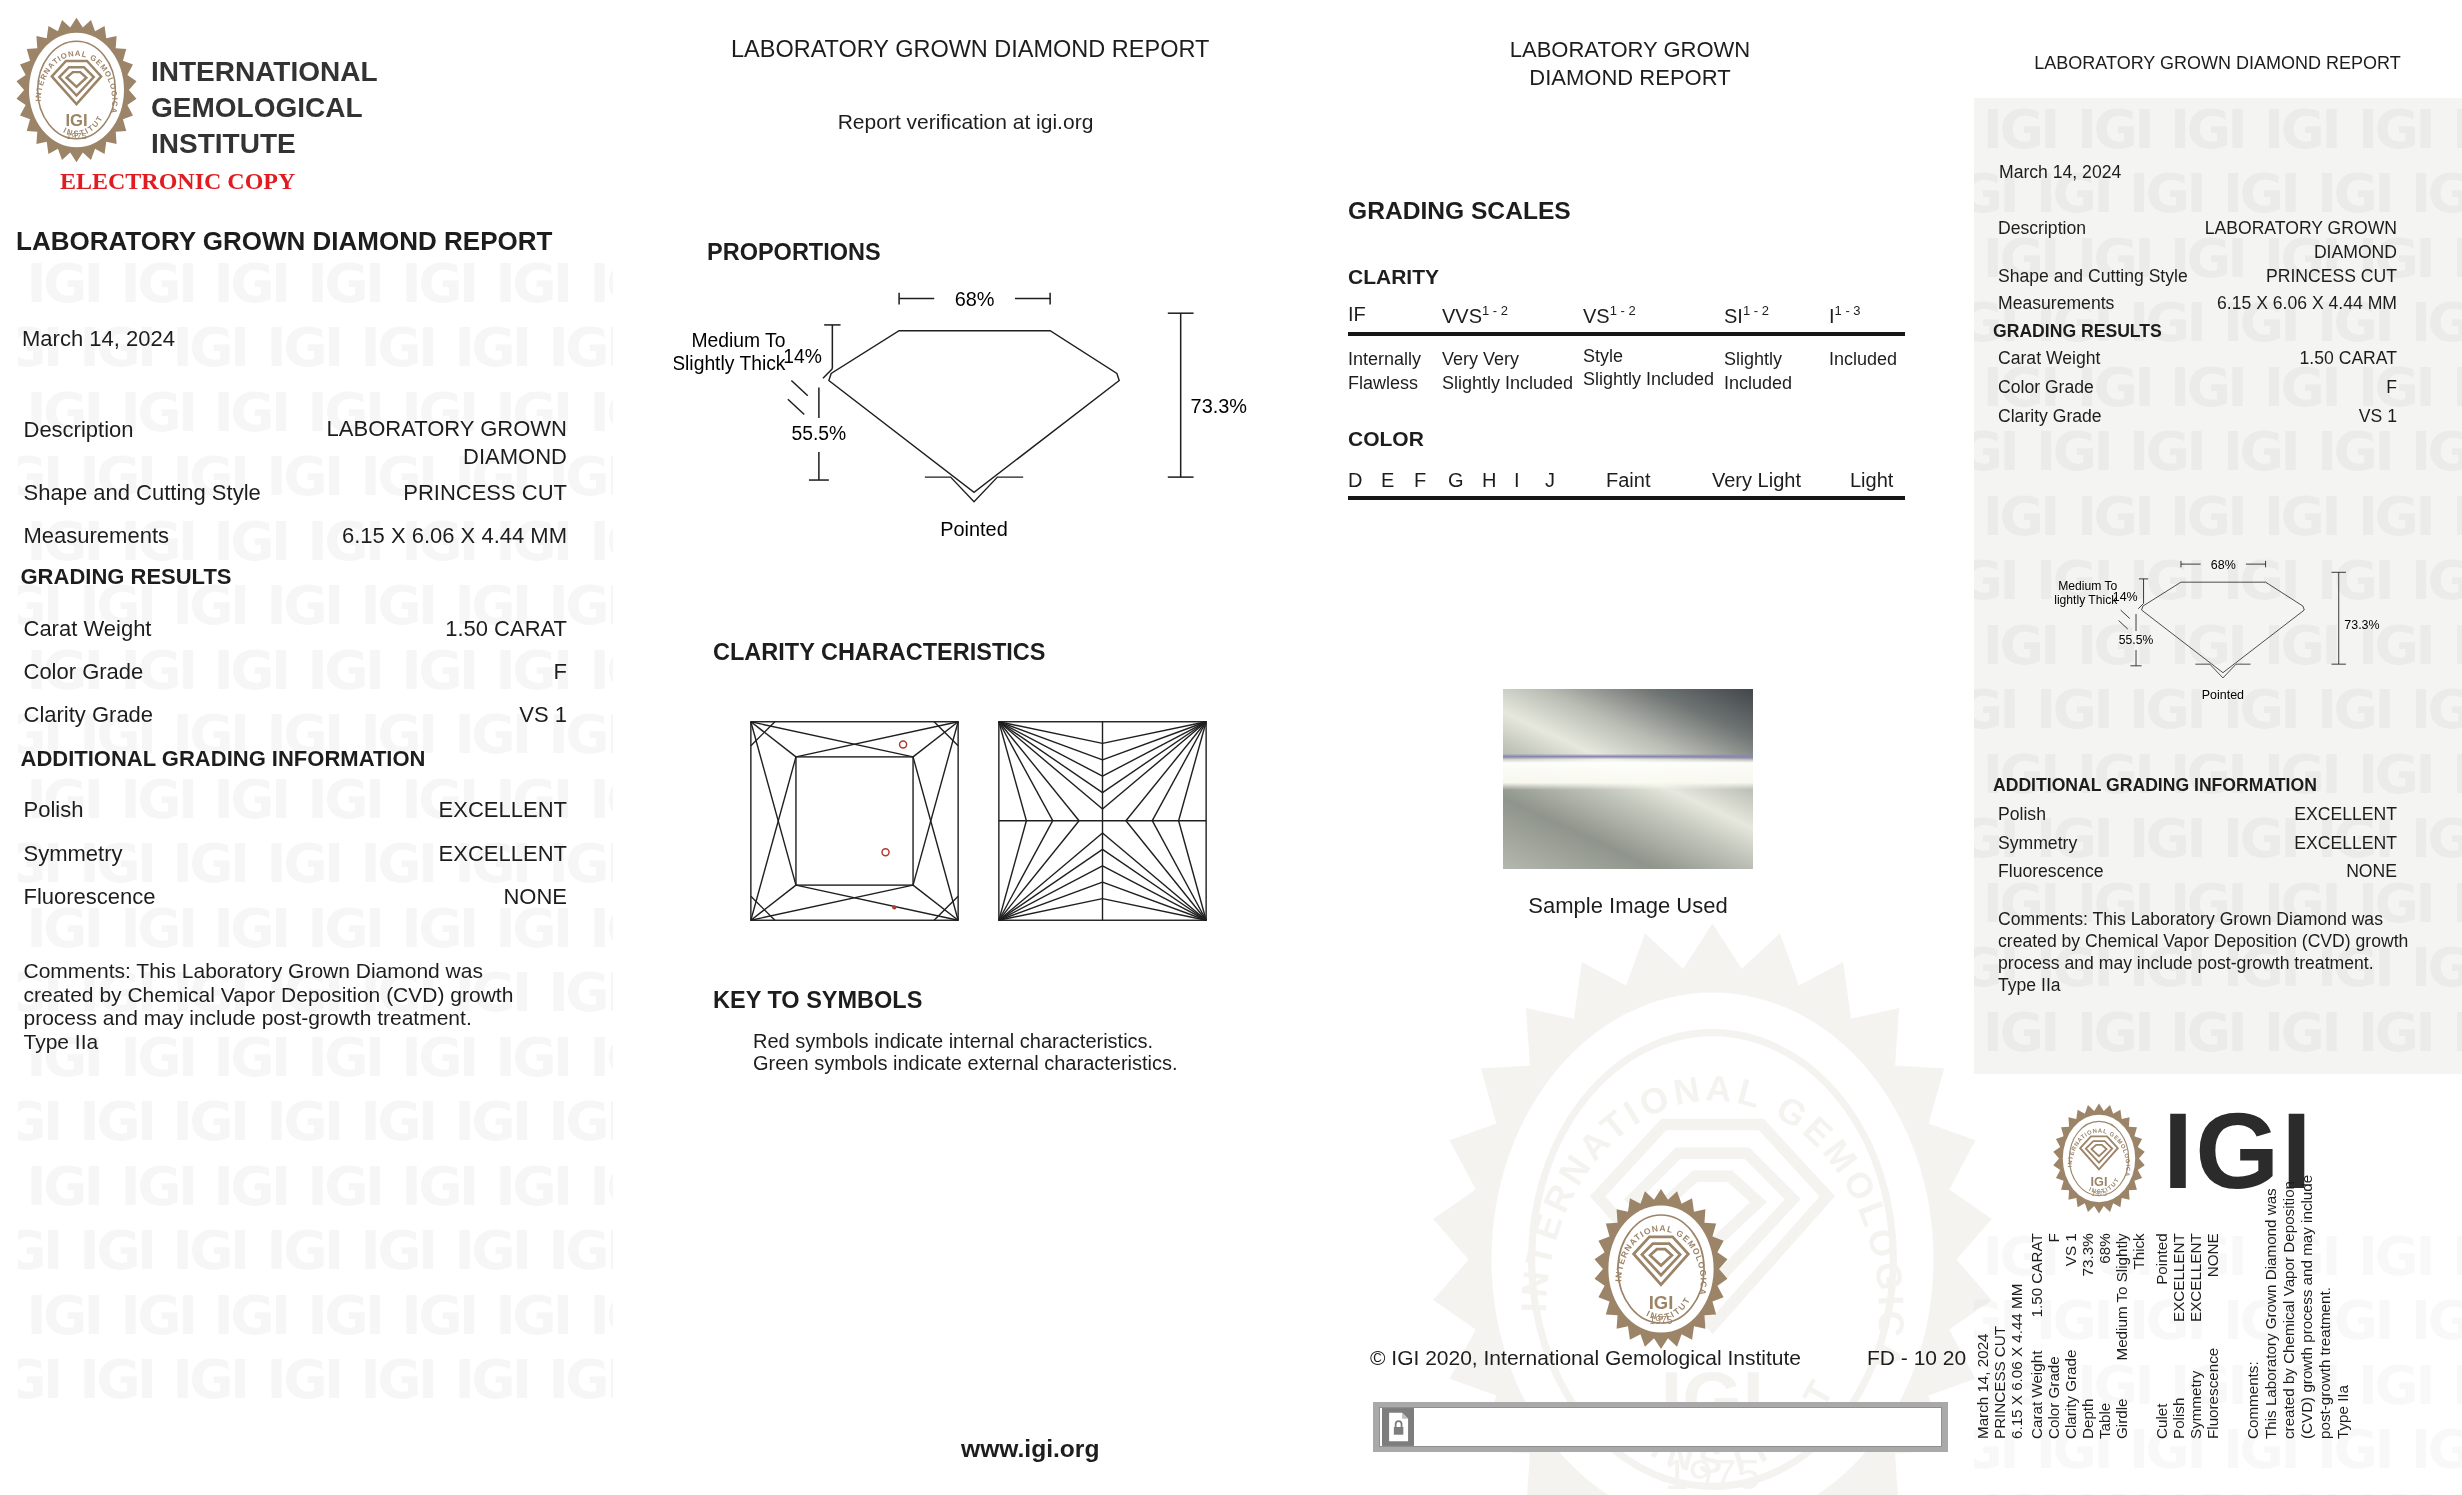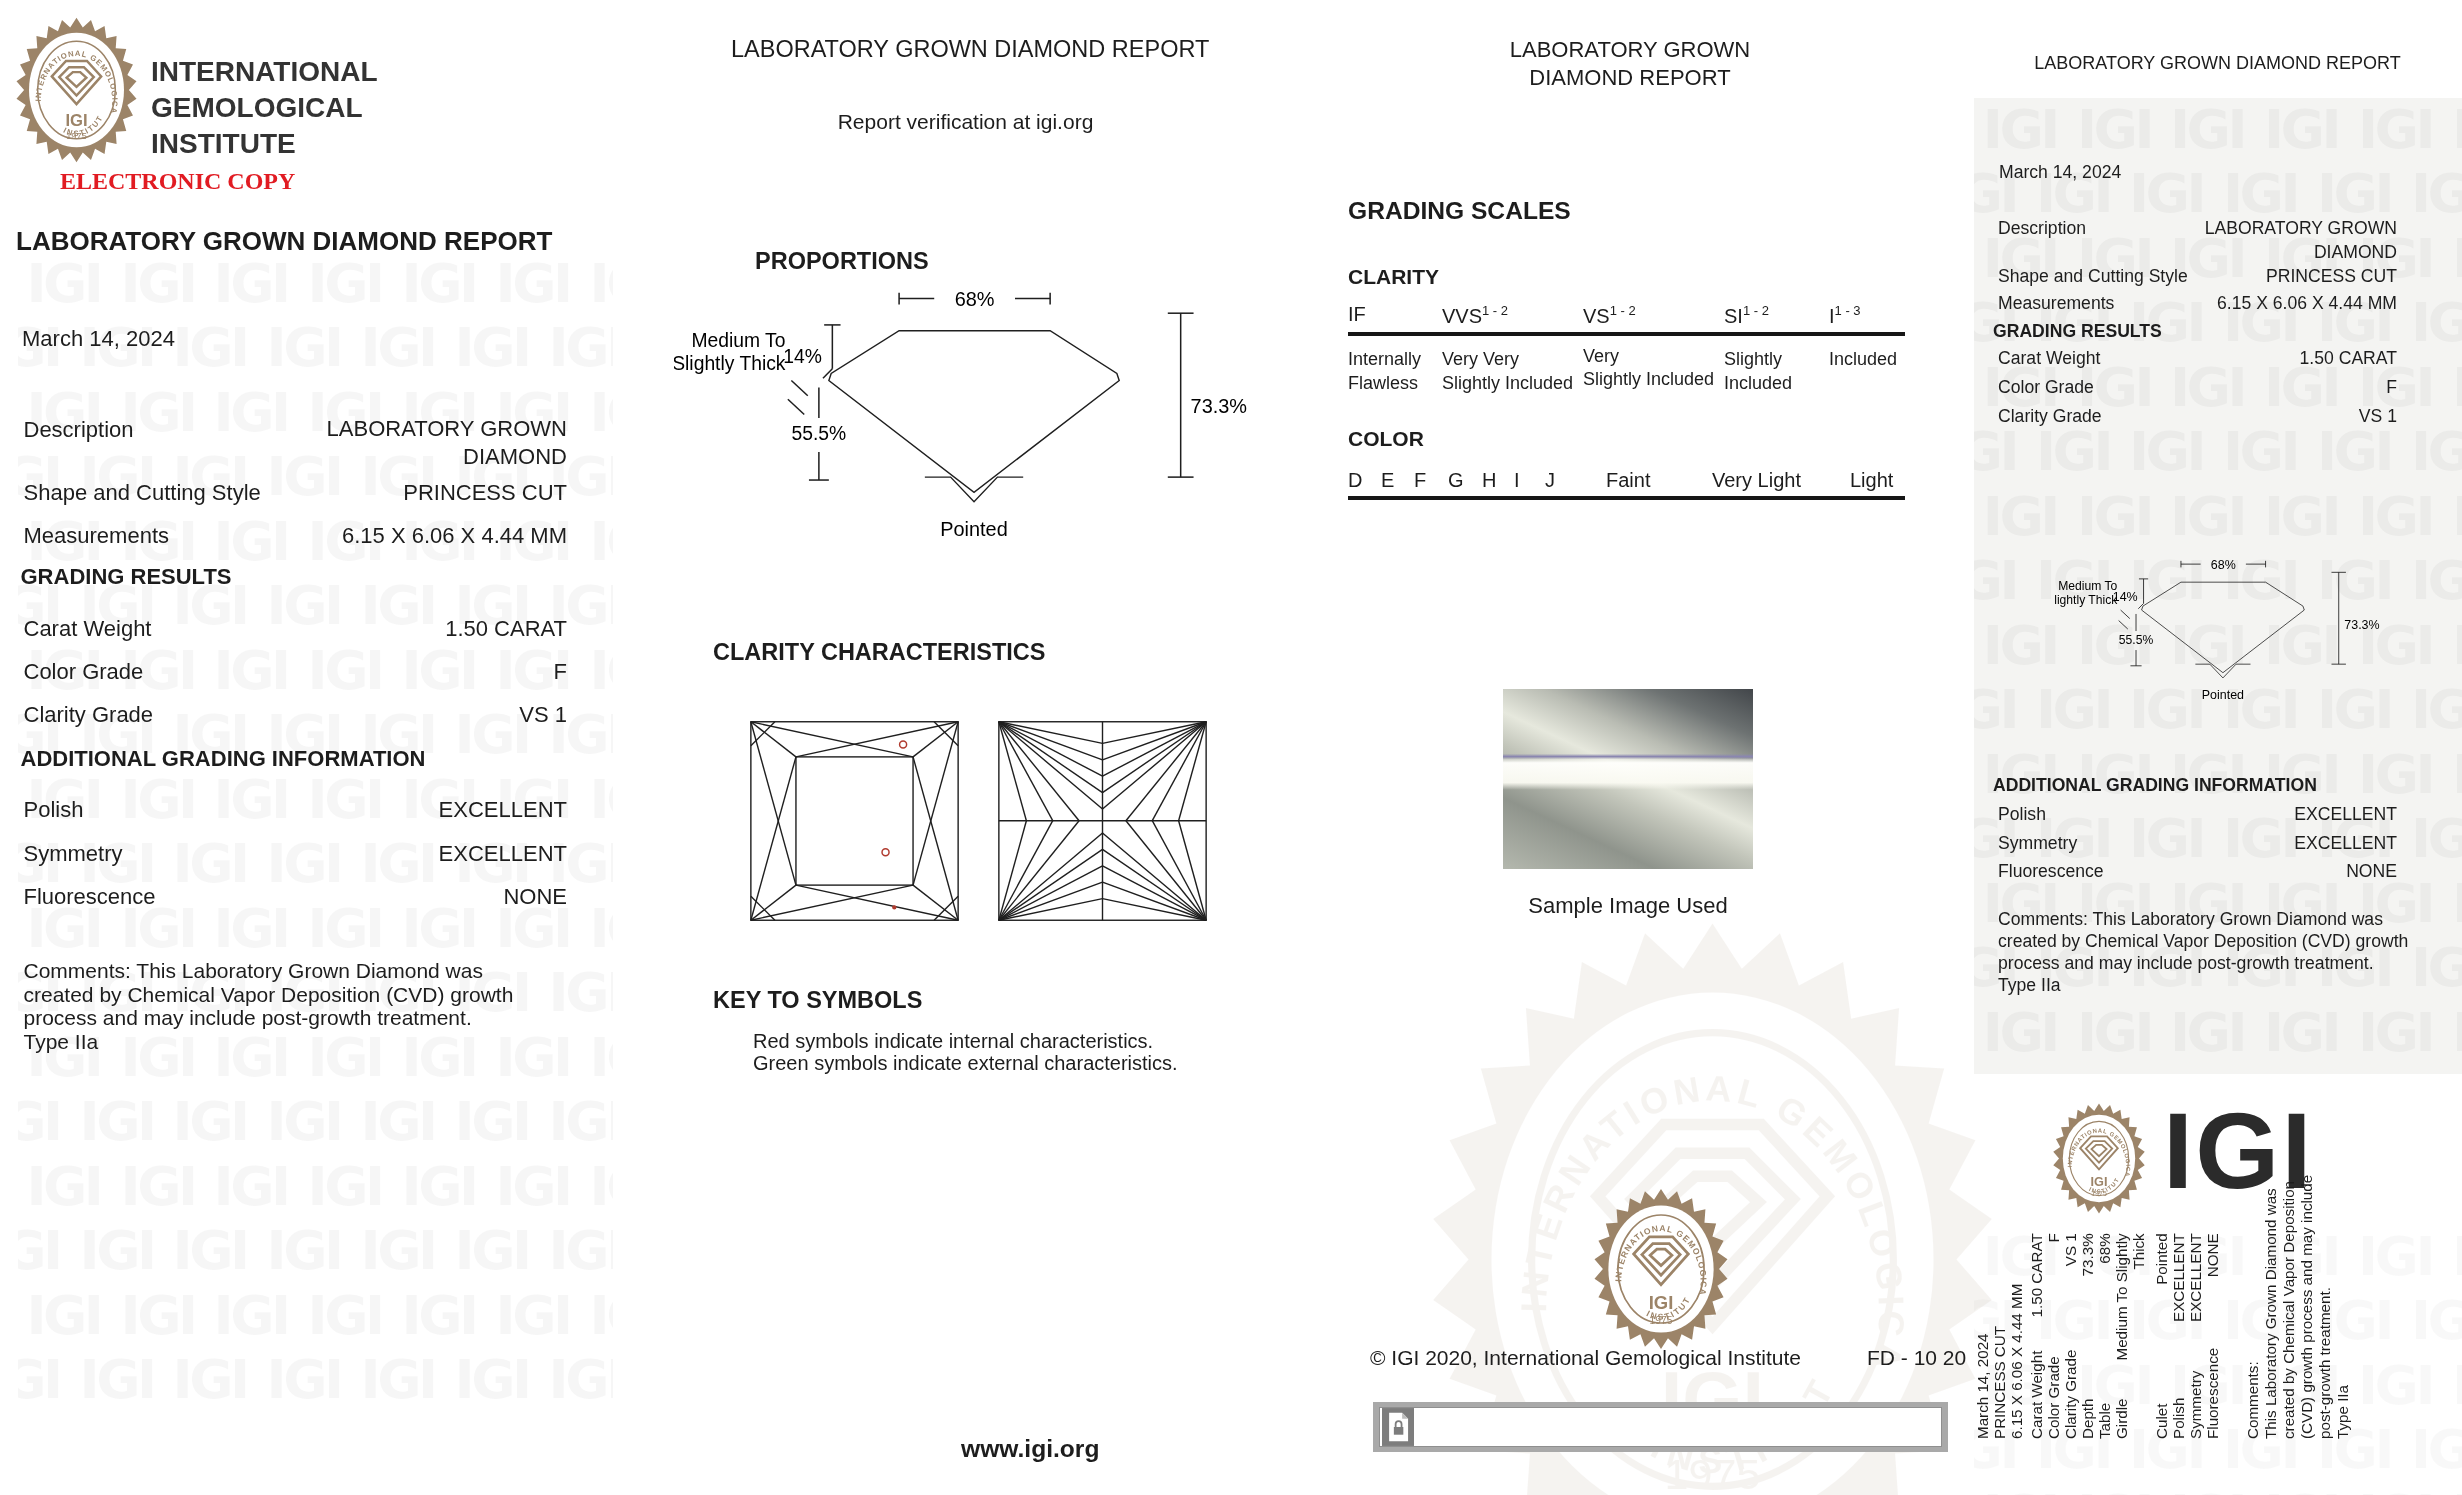--- a/index.html
+++ b/index.html
@@ -253,21 +253,21 @@
   <div class="abs f36" style="left:23.5px;top:959px;line-height:23.5px;">
     <div>Comments: This Laboratory Grown Diamond was</div>
     <div>created by Chemical Vapor Deposition (CVD) growth</div>
     <div>process and may include post-growth treatment.</div>
     <div>Type IIa</div>
   </div>
 
   <div class="abs f40 c" style="left:731px;top:36px;width:469px;">LABORATORY GROWN DIAMOND REPORT</div>
   <div class="abs f36 c" style="left:731px;top:110px;width:469px;">Report verification at igi.org</div>
 
-  <div class="abs f40 b" style="left:707px;top:248px;margin-left:48px;">PROPORTIONS</div>
+  <div class="abs f40 b" style="left:707px;top:239px;">PROPORTIONS</div>
 
   <svg class="abs" style="left:674px;top:281px;" width="586" height="281" viewBox="0 0 1000 480">
     <g class="dim">
       <line x1="384" y1="20" x2="384" y2="40"></line>
         <line x1="384" y1="30" x2="444" y2="30"></line>
       <line x1="642" y1="20" x2="642" y2="40"></line>
         <line x1="582" y1="30" x2="642" y2="30"></line>
     </g>
     <text x="513" y="42" text-anchor="middle" font-size="34">68%</text>
     <g class="plot">
@@ -394,21 +394,21 @@
   <div class="abs f34" style="left:1583px;top:303px;"><span>VS</span><span style="vertical-align:super;font-size:13px;">1 - 2</span></div>
   <div class="abs f34" style="left:1724px;top:303px;"><span>SI</span><span style="vertical-align:super;font-size:13px;">1 - 2</span></div>
   <div class="abs f34" style="left:1829px;top:303px;"><span>I</span><span style="vertical-align:super;font-size:13px;">1 - 3</span></div>
 
   <div class="abs rule" style="left:1348px;top:332px;width:557px;"></div>
 
   <div class="abs f31" style="left:1348px;top:349px;">Internally</div>
   <div class="abs f31" style="left:1348px;top:373px;">Flawless</div>
   <div class="abs f31" style="left:1442px;top:349px;">Very Very</div>
   <div class="abs f31" style="left:1442px;top:373px;">Slightly Included</div>
-  <div class="abs f31" style="left:1583px;top:346px;">Very</div>
+  <div class="abs f31" style="left:1583px;top:346px;">Style</div>
   <div class="abs f31" style="left:1583px;top:369px;">Slightly Included</div>
   <div class="abs f31" style="left:1724px;top:349px;">Slightly</div>
   <div class="abs f31" style="left:1724px;top:373px;">Included</div>
   <div class="abs f31" style="left:1829px;top:349px;">Included</div>
 
   <div class="abs f36 b" style="left:1348px;top:427px;">COLOR</div>
 
   <div class="abs f34" style="left:1348px;top:469px;">D</div>
   <div class="abs f34" style="left:1381px;top:469px;">E</div>
   <div class="abs f34" style="left:1414px;top:469px;">F</div>

